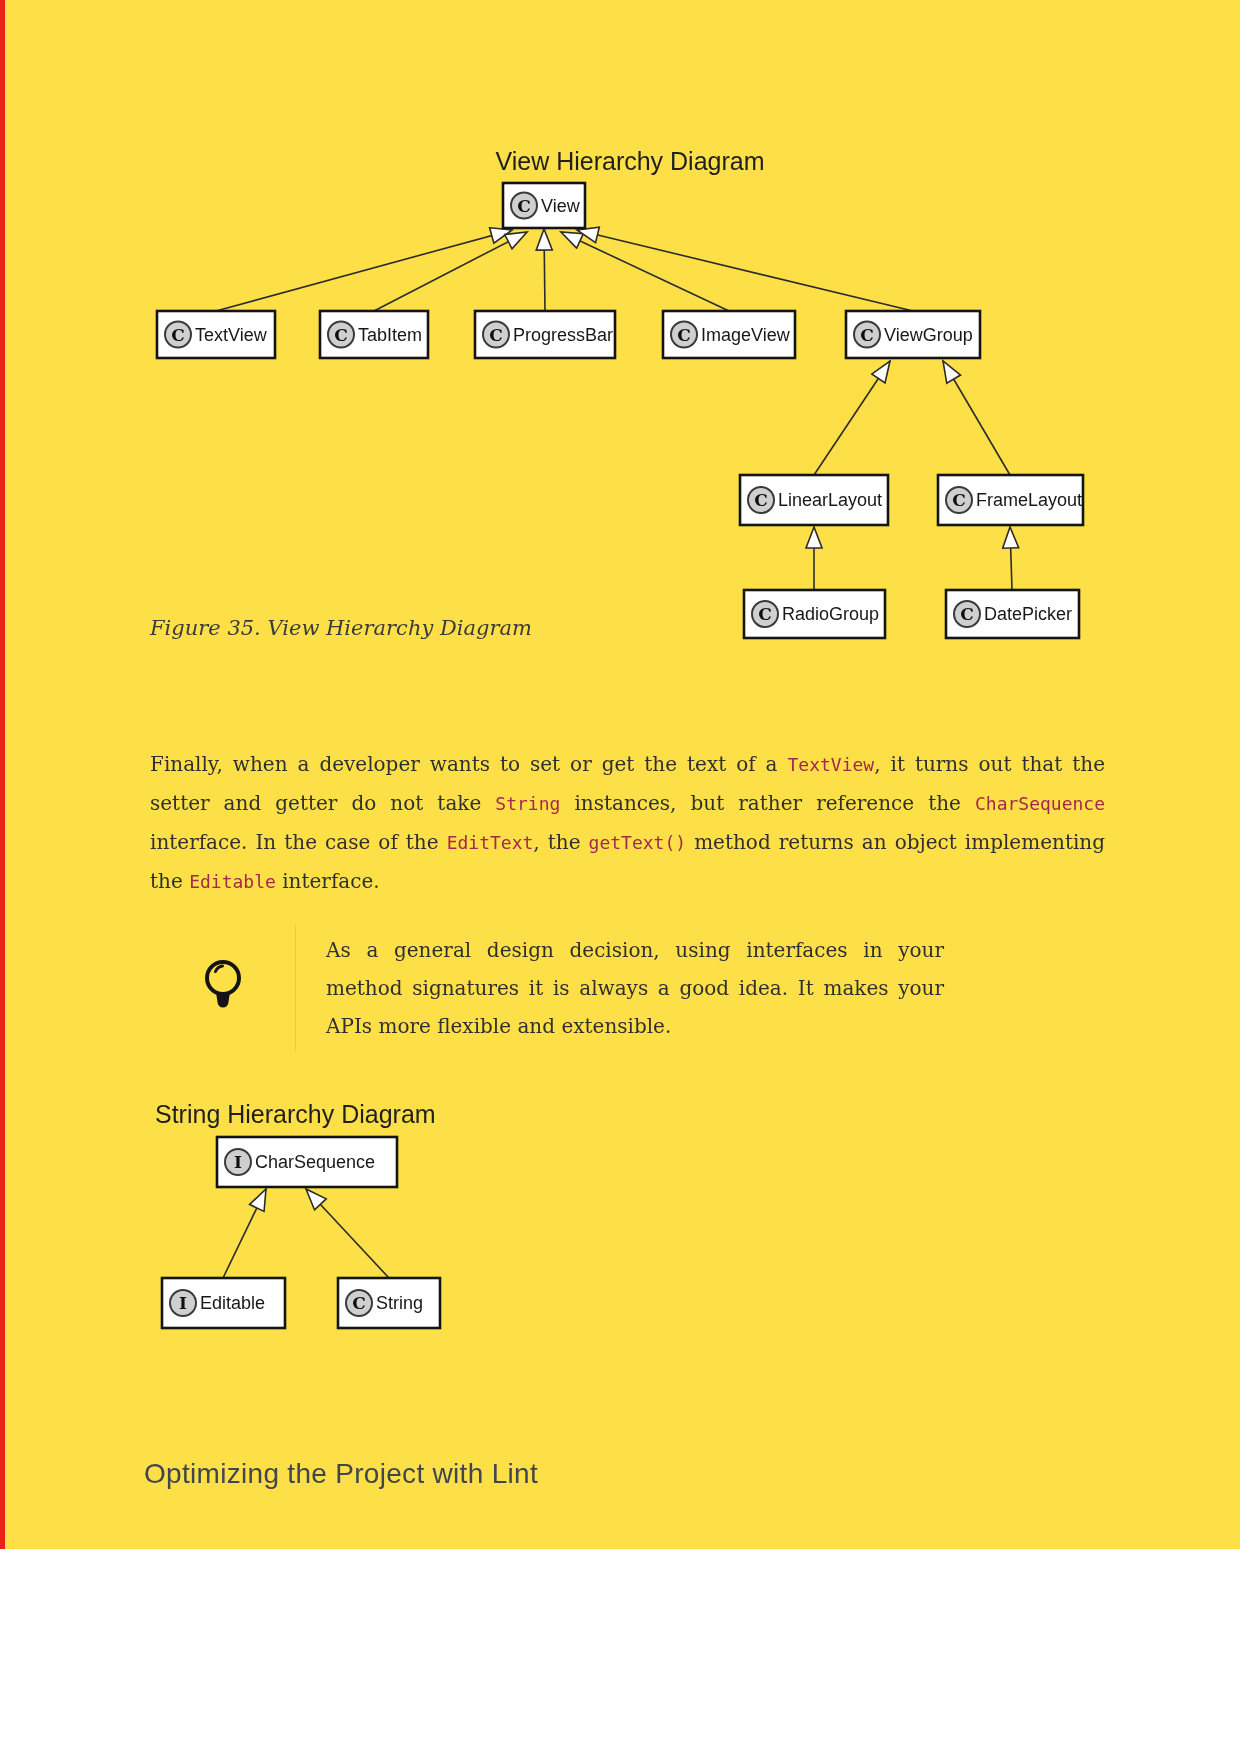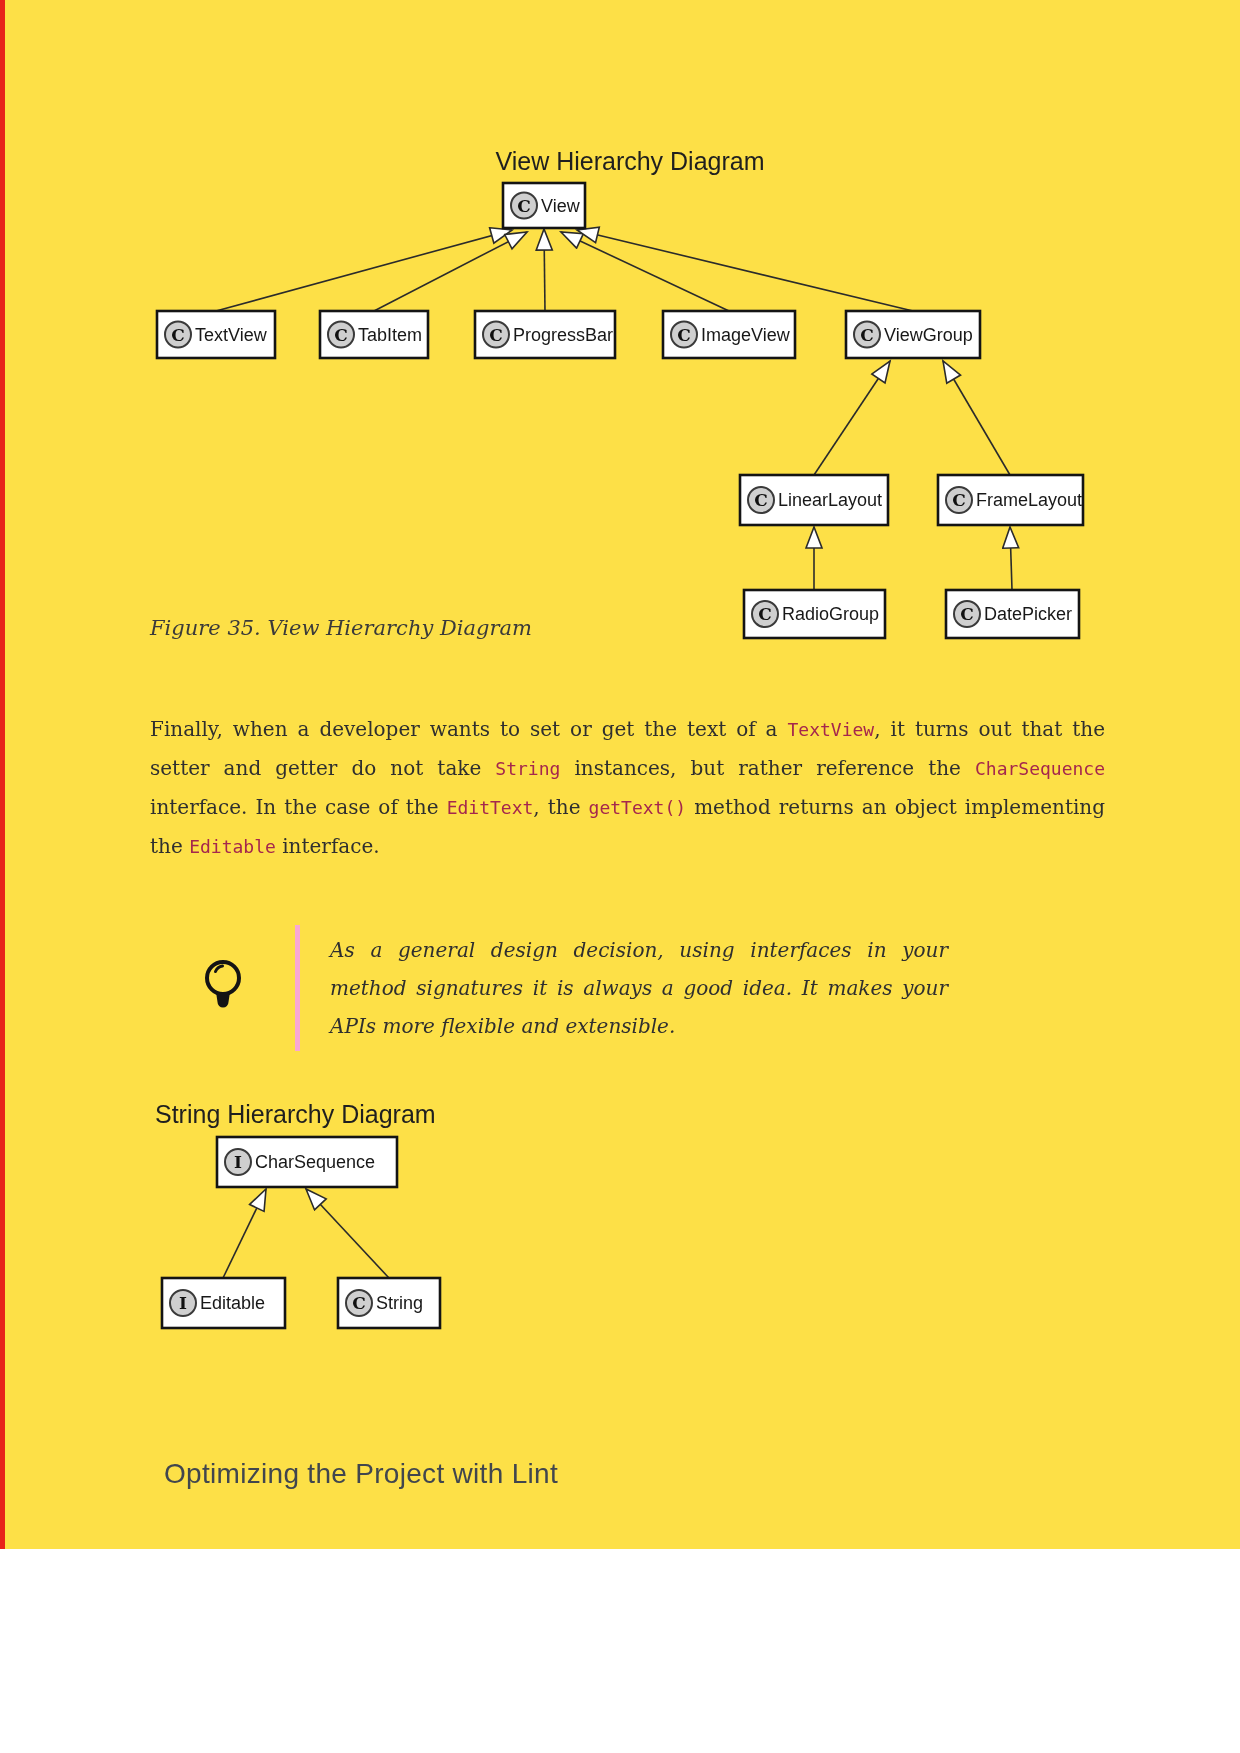--- a/index.html
+++ b/index.html
@@ -11,31 +11,31 @@
   svg.diagram{position:absolute;left:0;display:block;}
   #dg0{top:118px;}
   #dg1{top:1085px;}
   .uml-label{font-family:"Liberation Sans",sans-serif;font-size:18px;fill:#181818;}
   .uml-letter{font-family:"DejaVu Serif",serif;font-weight:bold;font-size:17px;fill:#111;}
   .dg-title{font-family:"Liberation Sans",sans-serif;font-size:25px;fill:#1f1f1f;}
   .caption{position:absolute;left:150px;font-style:italic;font-size:21px;color:#3a3a3a;}
   #cap35{top:616px;}
   #cap36{top:1374px;}
   .bodytext{position:absolute;left:150px;width:955px;margin:0;font-size:20px;line-height:38px;text-align:justify;color:#2f2f2f;}
-  #p1{top:710px;}
+  #p1{top:745px;}
   #p2{top:1514px;}
   .seg-code{font-family:"DejaVu Sans Mono",monospace;font-size:18px;color:#a5274d;}
   .seg-bold{font-weight:bold;color:#2b2b2b;}
   .seg-caret{font-weight:bold;color:#a5274d;}
   a.seg-link{color:#4a7db1;text-decoration:none;}
   .tip{position:absolute;left:150px;top:925px;width:955px;display:flex;}
   .tip-icon-cell{flex:0 0 145px;display:flex;align-items:center;justify-content:center;}
-  .tip-content{border-left:5px solid #f9a8d4;padding:6px 0 6px 30px;width:618px;margin:0;
-    font-size:20px;line-height:38px;text-align:justify;color:#2f2f2f;font-style:italic;}
-  h2.section{position:absolute;left:164px;top:1458px;margin:0;font-family:"Liberation Sans",sans-serif;
+  .tip-content{border-left:1px solid #f9a8d4;padding:6px 0 6px 30px;width:618px;margin:0;
+    font-size:20px;line-height:38px;text-align:justify;color:#2f2f2f;}
+  h2.section{position:absolute;left:144px;top:1458px;margin:0;font-family:"Liberation Sans",sans-serif;
     font-weight:400;font-size:28px;letter-spacing:0.3px;color:#41464e;}
   .footer-rule{position:absolute;left:150px;top:1667px;width:955px;height:1px;background:#dddddd;}
   .footer{position:absolute;left:150px;top:1678px;font-size:19px;color:#3d3d3d;}
 </style>
 </head>
 <body>
 
 <div class="page">
   <div class="red-stripe"></div>
 

